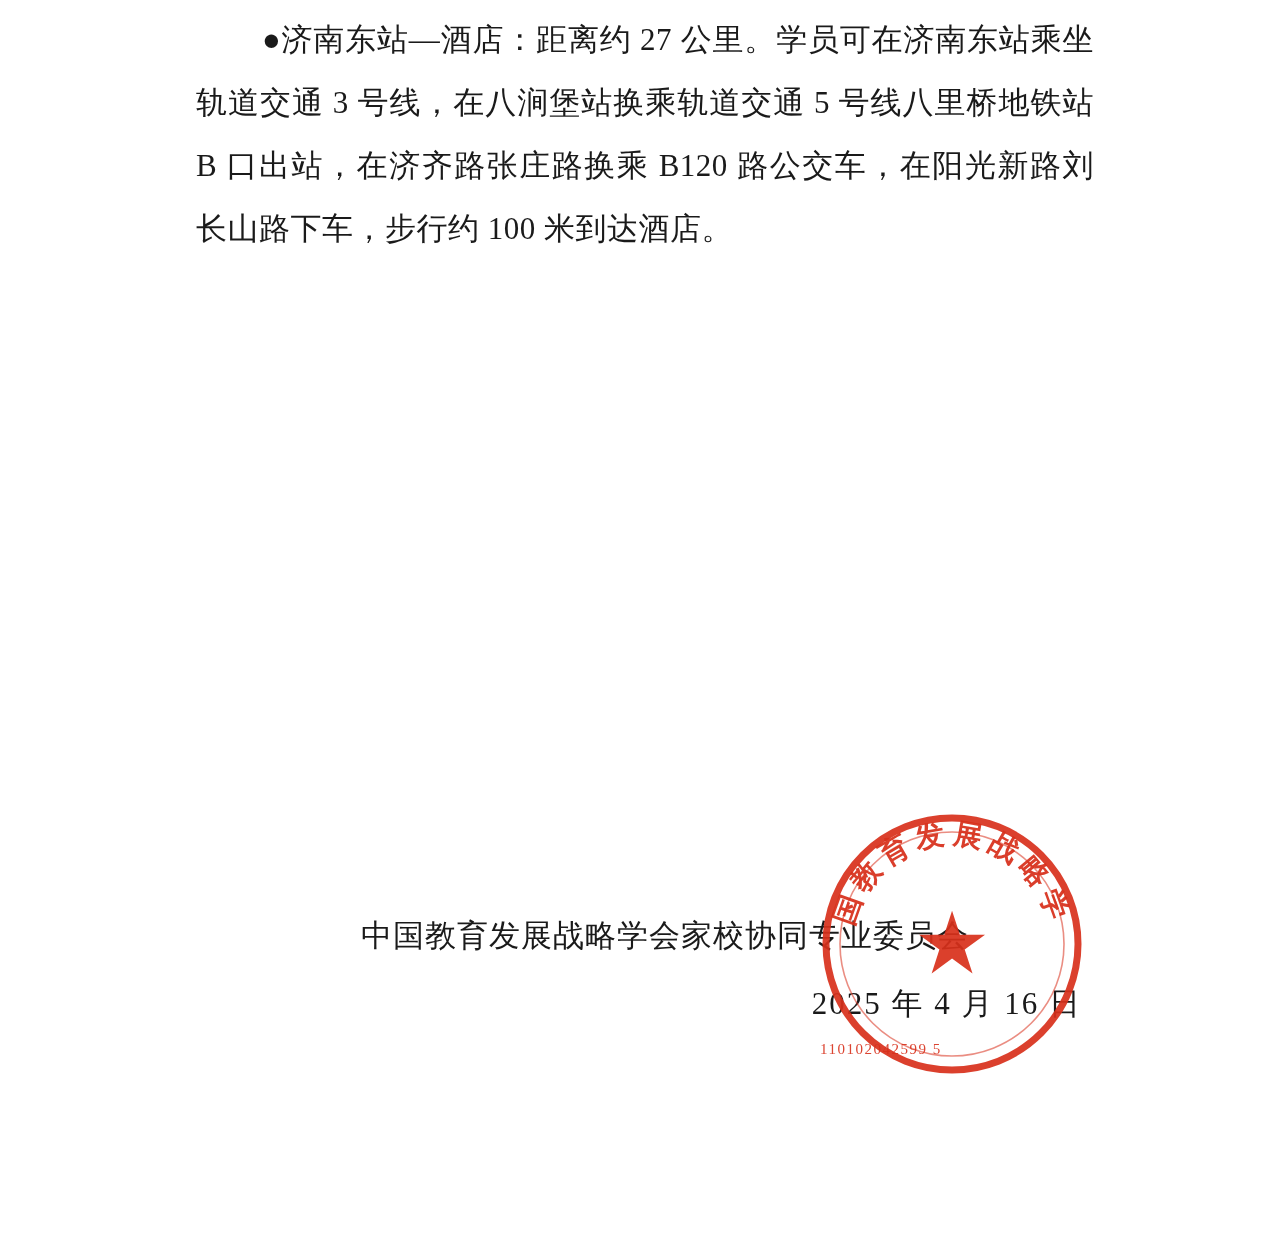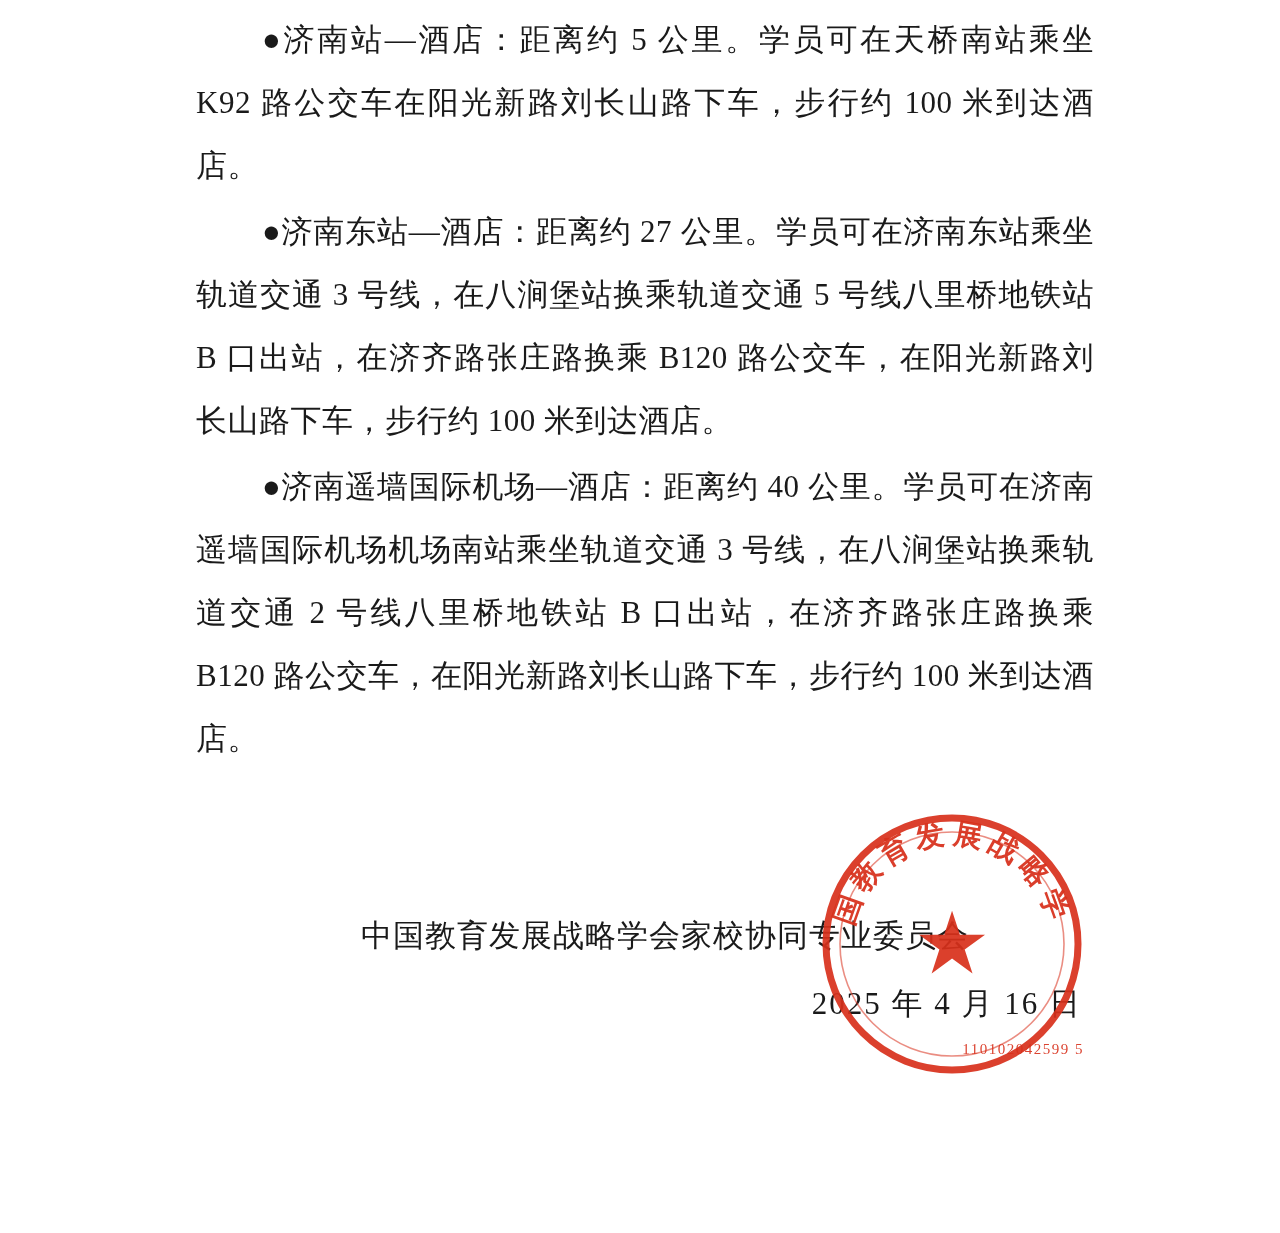--- a/index.html
+++ b/index.html
@@ -83,36 +83,34 @@
     color: #d8301b;
     letter-spacing: 1px;
     font-family: "Liberation Serif", serif;
     opacity: 0.92;
   }
   .seal-code {
     position: absolute;
     left: 0;
     right: 0;
     bottom: 18px;
-    text-align: right;
+    text-align: left;
     font-size: 15px;
     color: #d8301b;
     letter-spacing: 1.5px;
     opacity: 0.9;
   }
 </style>
 </head>
 <body>
 
 <div class="page">
 
   <div class="body-block">
-    <p class="para">●济南站—酒店：距离约 5 公里。学员可在天桥南站乘坐 K92 路公交车在阳光新路刘长山路下车，步行约 100 米到达酒店。</p>
     <p class="para">●济南东站—酒店：距离约 27 公里。学员可在济南东站乘坐轨道交通 3 号线，在八涧堡站换乘轨道交通 5 号线八里桥地铁站 B 口出站，在济齐路张庄路换乘 B120 路公交车，在阳光新路刘长山路下车，步行约 100 米到达酒店。</p>
-    <p class="para">●济南遥墙国际机场—酒店：距离约 40 公里。学员可在济南遥墙国际机场机场南站乘坐轨道交通 3 号线，在八涧堡站换乘轨道交通 2 号线八里桥地铁站 B 口出站，在济齐路张庄路换乘 B120 路公交车，在阳光新路刘长山路下车，步行约 100 米到达酒店。</p>
   </div>
 
   <div class="signature-block">
     <div class="sig-org">中国教育发展战略学会家校协同专业委员会</div>
     <div class="sig-date">2025 年 4 月 16 日</div>
   </div>
 
   <div class="seal">
     <svg width="264" height="264" viewBox="0 0 264 264" aria-hidden="true">
       <defs>

